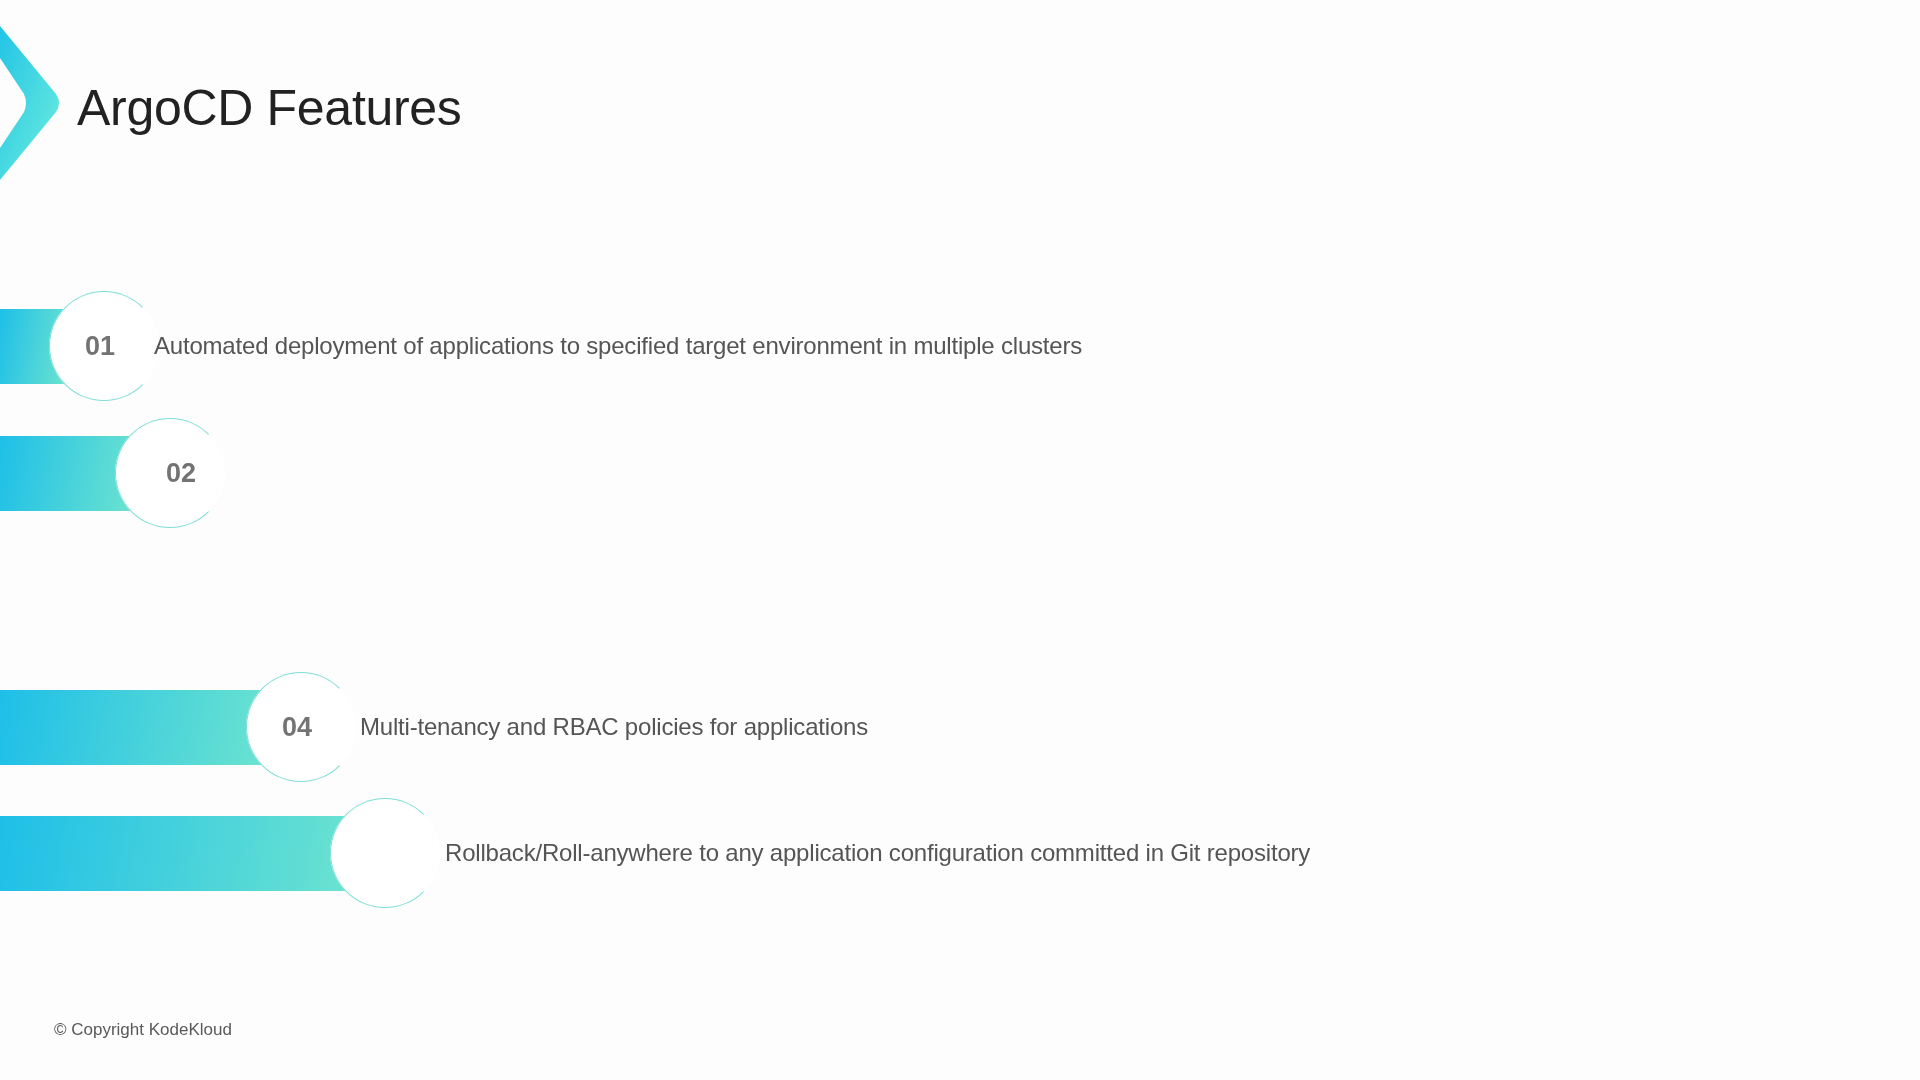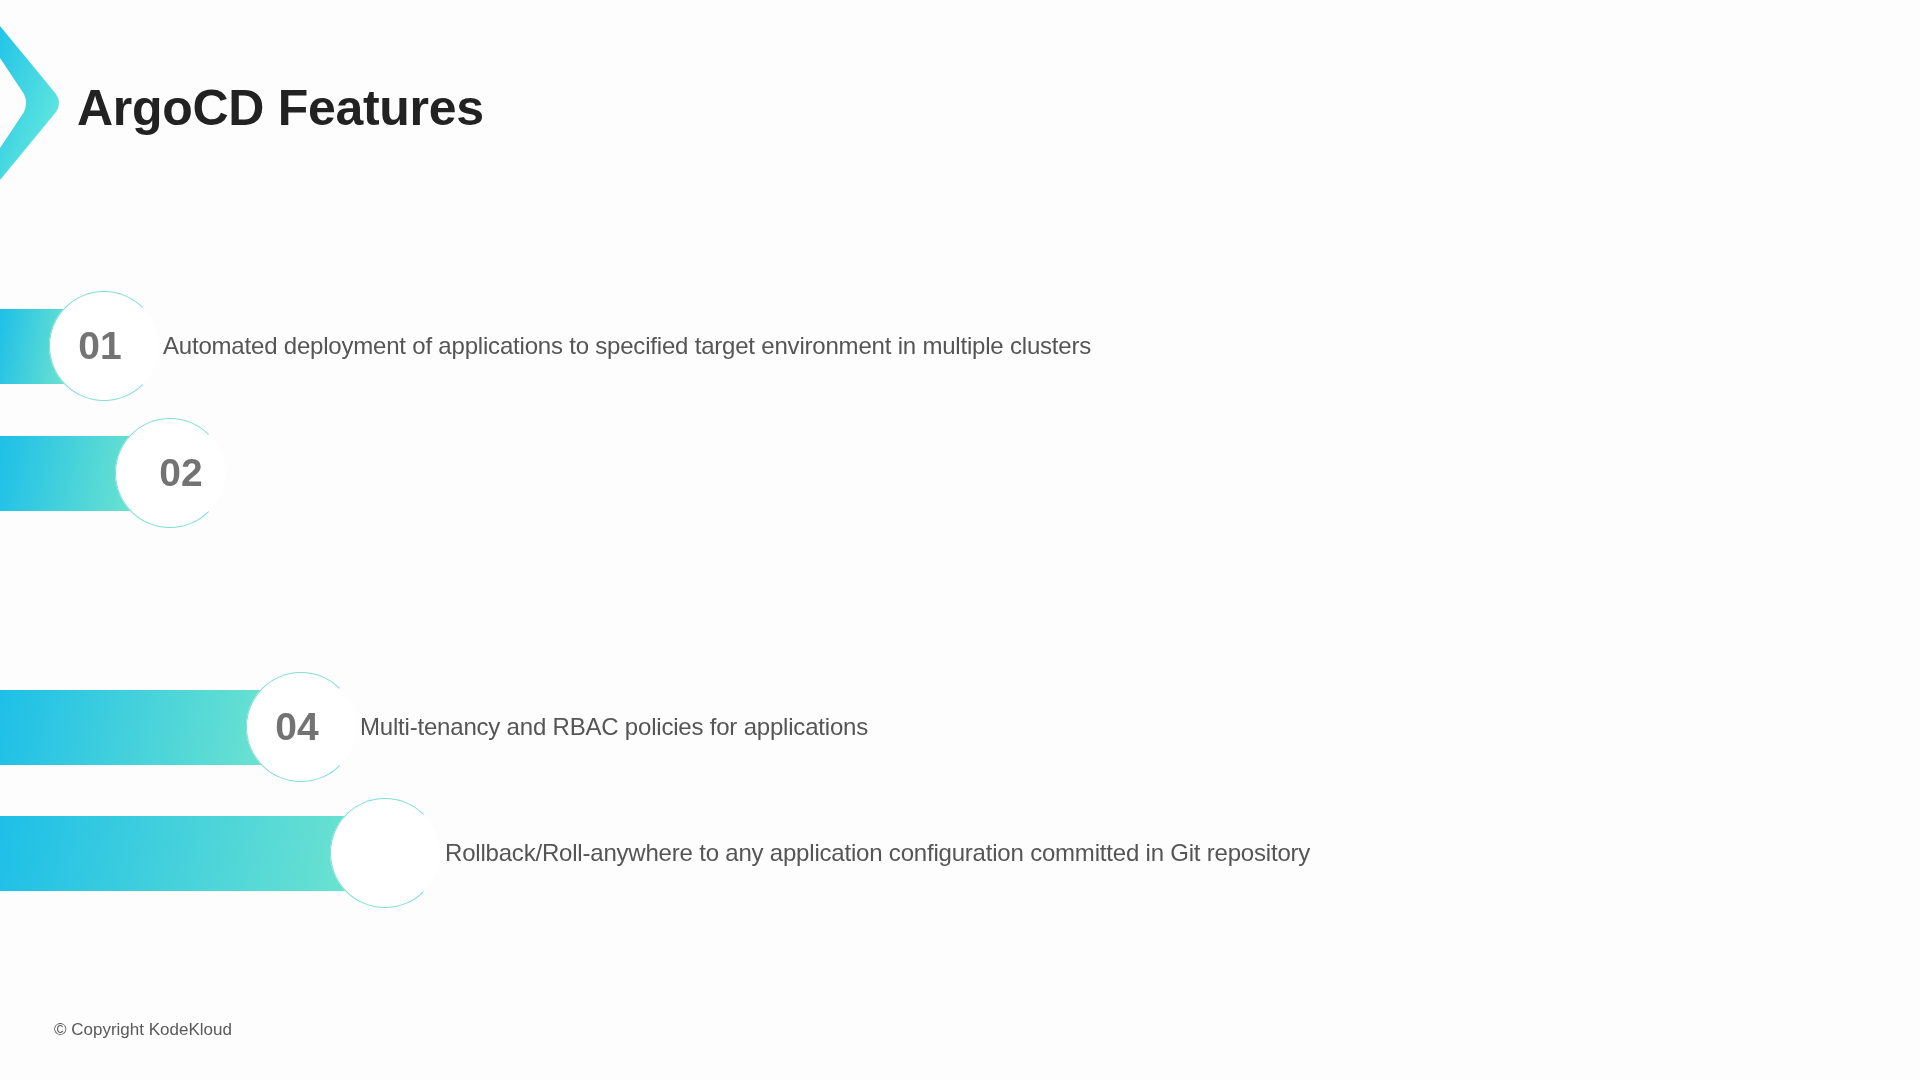--- a/index.html
+++ b/index.html
@@ -24,21 +24,21 @@
     width: 66px;
     height: 154px;
   }
   .title {
     position: absolute;
     left: 77px;
     top: 76px;
     font-size: 50px;
     line-height: 64px;
     color: #222222;
-    font-weight: bold;
+    font-weight: normal;
     letter-spacing: -0.3px;
     white-space: nowrap;
   }
   .feature {
     position: absolute;
     left: 0;
     width: 1920px;
     height: 112px;
   }
   .bar {
@@ -67,21 +67,21 @@
     border-right-color: transparent;
     transform: rotate(0deg);
   }
   .num {
     position: absolute;
     top: 0;
     width: 110px;
     height: 110px;
     line-height: 110px;
     text-align: center;
-    font-size: 39px;
+    font-size: 27px;
     font-weight: bold;
     color: #737373;
     letter-spacing: 0px;
   }
   .feature-text {
     position: absolute;
     top: 0;
     height: 110px;
     line-height: 110px;
     font-size: 24px;
@@ -114,21 +114,21 @@
     <path d="M0 0 L56 68 Q62 77 56 86 L0 154 L0 122 L24 86 Q28 77 24 68 L0 32 Z" fill="url(#chevGrad)"></path>
   </svg>
 
   <div class="title">ArgoCD Features</div>
 
   <div class="feature" style="top:291px;">
     <div class="bar" style="width:64px; --c1:#1ebfe8; --c2:#6ae2d0;"></div>
     <div class="circle" style="left:49px;"></div>
     <div class="circle-ring" style="left:49px;"></div>
     <div class="num" style="left:45px;">01</div>
-    <div class="feature-text" style="left:163px;">Automated deployment of applications to specified target environment in multiple clusters</div>
+    <div class="feature-text" style="left:154px;">Automated deployment of applications to specified target environment in multiple clusters</div>
   </div>
 
   <div class="feature" style="top:418px;">
     <div class="bar" style="width:130px; --c1:#1ebfe8; --c2:#6ae2d0;"></div>
     <div class="circle" style="left:115px;"></div>
     <div class="circle-ring" style="left:115px;"></div>
     <div class="num" style="left:126px;">02</div>
   </div>
 
 

